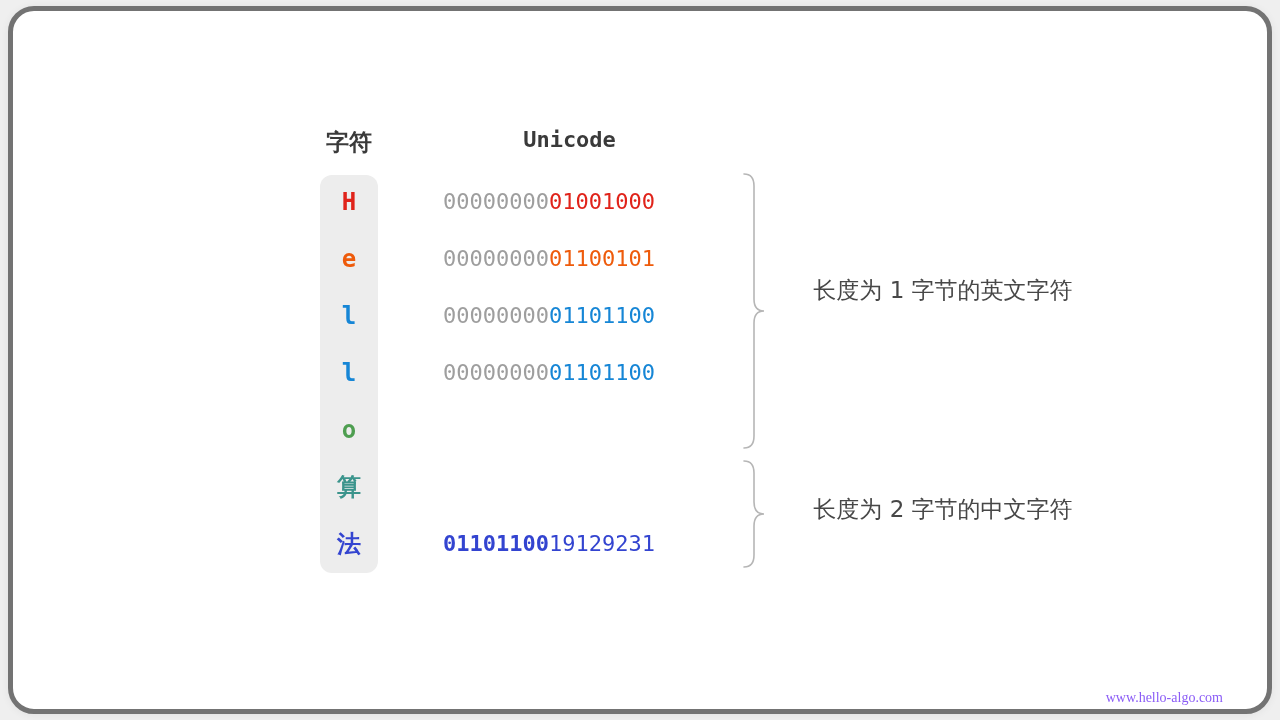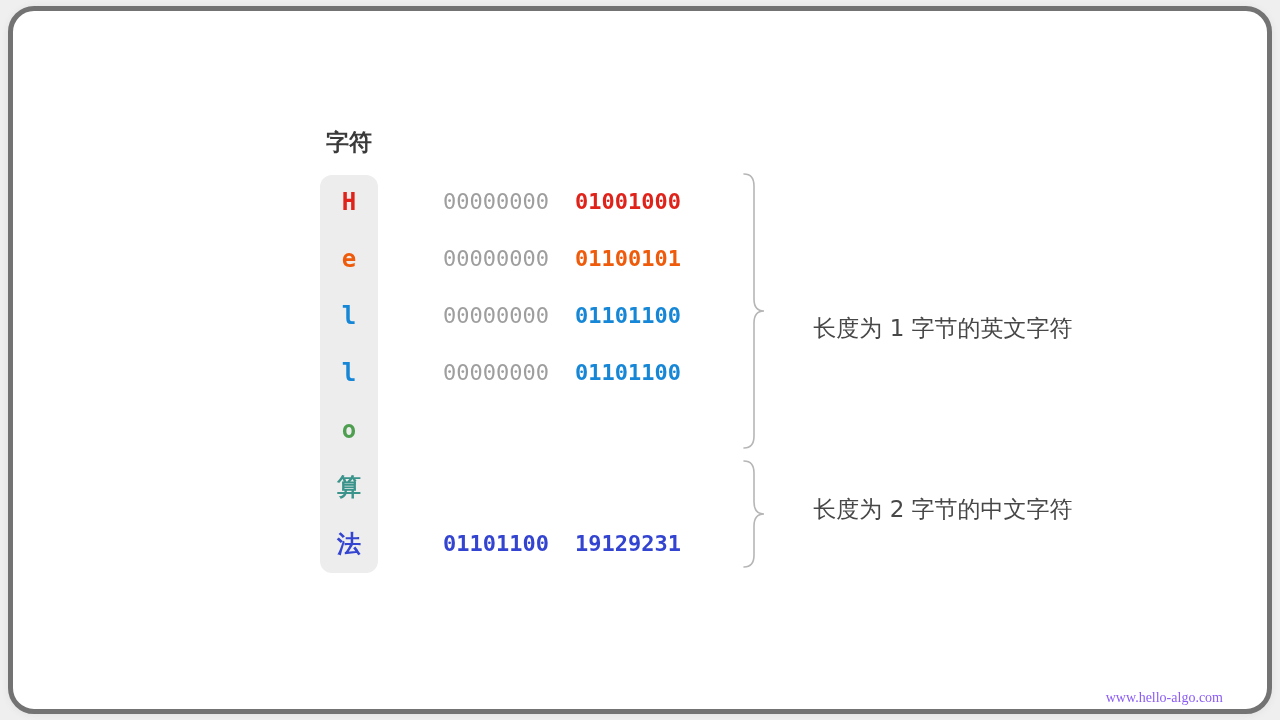--- a/index.html
+++ b/index.html
@@ -56,21 +56,21 @@
   .row .bits {
     position: absolute;
     left: 430px; top: 0;
     font-family: "DejaVu Sans Mono", monospace;
     font-size: 22px;
     line-height: 30px;
     white-space: pre;
   }
   .row .byte1 { font-weight: normal; }
   .row .byte1.colored { font-weight: bold; }
-  .row .byte2 { font-weight: bold; margin-left: 26px; }
+  .row .byte2 { font-weight: normal; }
   .brace { position: absolute; }
   .brace path {
     stroke: #b6b6b6; stroke-width: 1.6;
     fill: none; stroke-linecap: round;
   }
   .anno {
     position: absolute;
     width: 340px;
     text-align: center;
     color: #474747;
@@ -91,20 +91,21 @@
     color: #8b5cf6;
   }
 </style>
 </head>
 <body>
 
 <div class="card">
 
   <div class="hdr-char">字符</div>
 
+  <div class="hdr-unicode">Unicode</div>
 
   <div class="char-col-bg"></div>
 
   <div id="rows-container">
   <div class="row" style="top: 176px;">
     <span class="ch" style="color: rgb(224, 35, 26);">H</span>
     <span class="bits"><span class="byte1" style="color: rgb(158, 158, 158);">00000000</span><span class="byte2" style="color: rgb(224, 35, 26);">01001000</span></span>
   </div>
 
   <div class="row" style="top: 233px;">
@@ -137,21 +138,21 @@
 </div>
 
   <svg class="brace" style="left:724px; top:162px;" width="30" height="276" viewBox="0 0 30 276">
     <path d="M7,1 Q17,1 17,13 L17,126 Q17,138 27,138 Q17,138 17,150 L17,263 Q17,275 7,275"></path>
   </svg>
 
   <svg class="brace" style="left:724px; top:449px;" width="30" height="108" viewBox="0 0 30 108">
     <path d="M7,1 Q17,1 17,13 L17,42 Q17,54 27,54 Q17,54 17,66 L17,95 Q17,107 7,107"></path>
   </svg>
 
-  <div class="anno" style="left:760px; top:268px;margin-top:38px;">
+  <div class="anno" style="left:760px; top:268px;">
     <span>长度为 1 字节的英文字符</span>
   </div>
 
   <div class="anno" style="left:760px; top:487px;">
     <span>长度为 2 字节的中文字符</span>
   </div>
 
   <div class="watermark">www.hello-algo.com</div>
 
 </div>

